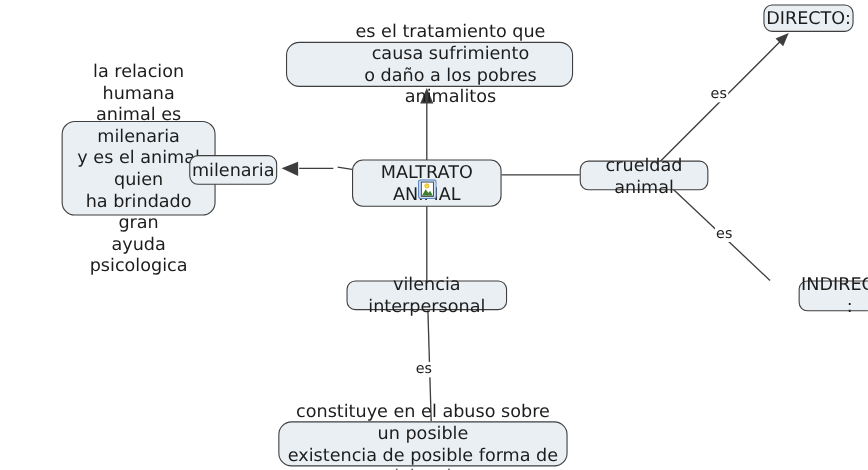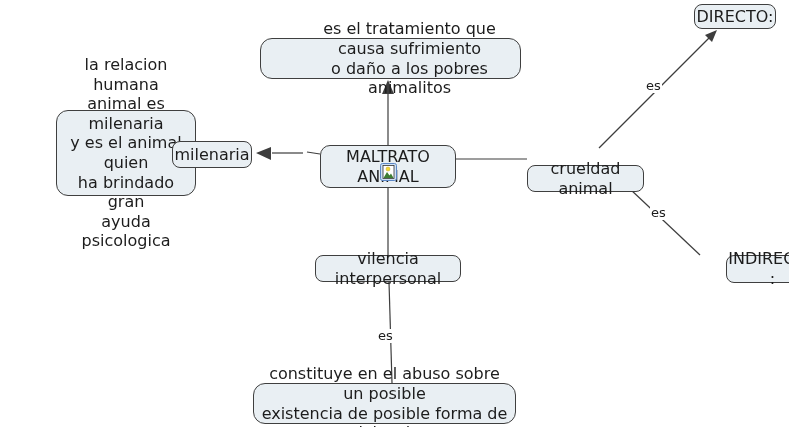--- a/index.html
+++ b/index.html
@@ -99,21 +99,21 @@
   <div class="node big" style="left:8px; top:110px; width:140px; height:86px;margin-left:48px;">la relacion humana
 animal es milenaria
 y es el animal quien
 ha brindado gran
 ayuda psicologica</div>
 
   <div class="node" style="left:172px; top:141px; width:80px; height:27px; border-radius:8px;">milenaria</div>
 
   <div class="node" style="left:320px; top:145px; width:136px; height:43px;">MALTRATO ANIMAL</div>
 
-  <div class="node" style="left:527px; top:146px; width:117px; height:27px; border-radius:8px;margin-top:19px;">crueldad animal</div>
+  <div class="node" style="left:527px; top:146px; width:117px; height:27px; border-radius:8px;">crueldad animal</div>
 
   <div class="node" style="left:694px; top:255px; width:93px; height:28px; border-radius:8px;margin-left:32px;">INDIRECTO :</div>
 
   <div class="node" style="left:315px; top:255px; width:146px; height:27px; border-radius:8px;">vilencia interpersonal</div>
 
   <div class="node big" style="left:253px; top:383px; width:263px; height:41px;">constituye en el abuso sobre un posible
 existencia de posible forma de violencia</div>
 
   <div class="resource-icon" style="left:380px; top:163px;" title="">
     <svg width="17" height="18" viewBox="0 0 17 18">

